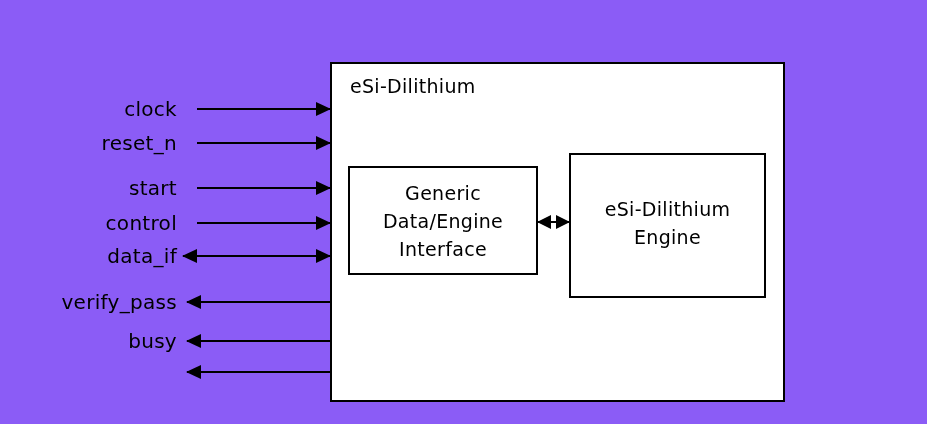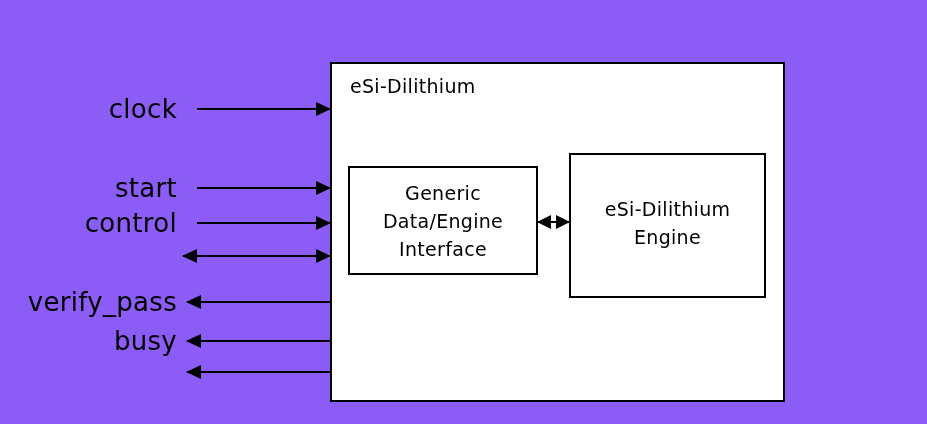--- a/index.html
+++ b/index.html
@@ -63,21 +63,21 @@
     width: 330px;
     height: 26px;
   }
   .sig-label {
     position: absolute;
     left: 0; top: 0;
     width: 177px;
     height: 26px;
     line-height: 26px;
     text-align: right;
-    font-size: 26px;
+    font-size: 20px;
     letter-spacing: 0.3px;
     white-space: nowrap;
   }
   
   .row-clock       { top:  96px; }
   .row-reset-n     { top: 130px; }
   .row-start       { top: 175px; padding-left: 12px; }
   .row-control     { top: 210px; }
   .row-data-if     { top: 243px; }
   .row-verify-pass { top: 289px; }
@@ -162,32 +162,37 @@
     <div>Engine</div>
   </div>
 
   <div class="link-arrow"></div>
 
   <div class="sig-row row-clock">
     <span class="sig-label">clock</span>
     <span class="arrow in head-right"></span>
   </div>
 
+  <div class="sig-row row-reset-n">
+    <span class="sig-label">reset_n</span>
+    <span class="arrow in head-right"></span>
+  </div>
 
   <div class="sig-row row-start">
     <span class="sig-label">start</span>
     <span class="arrow in head-right"></span>
   </div>
 
   <div class="sig-row row-control">
     <span class="sig-label">control</span>
     <span class="arrow in head-right"></span>
   </div>
 
   <div class="sig-row row-data-if">
+    <span class="sig-label">data_if</span>
     <span class="arrow bidir head-left head-right"></span>
   </div>
 
   <div class="sig-row row-verify-pass">
     <span class="sig-label">verify_pass</span>
     <span class="arrow out head-left"></span>
   </div>
 
   <div class="sig-row row-busy">
     <span class="sig-label">busy</span>

